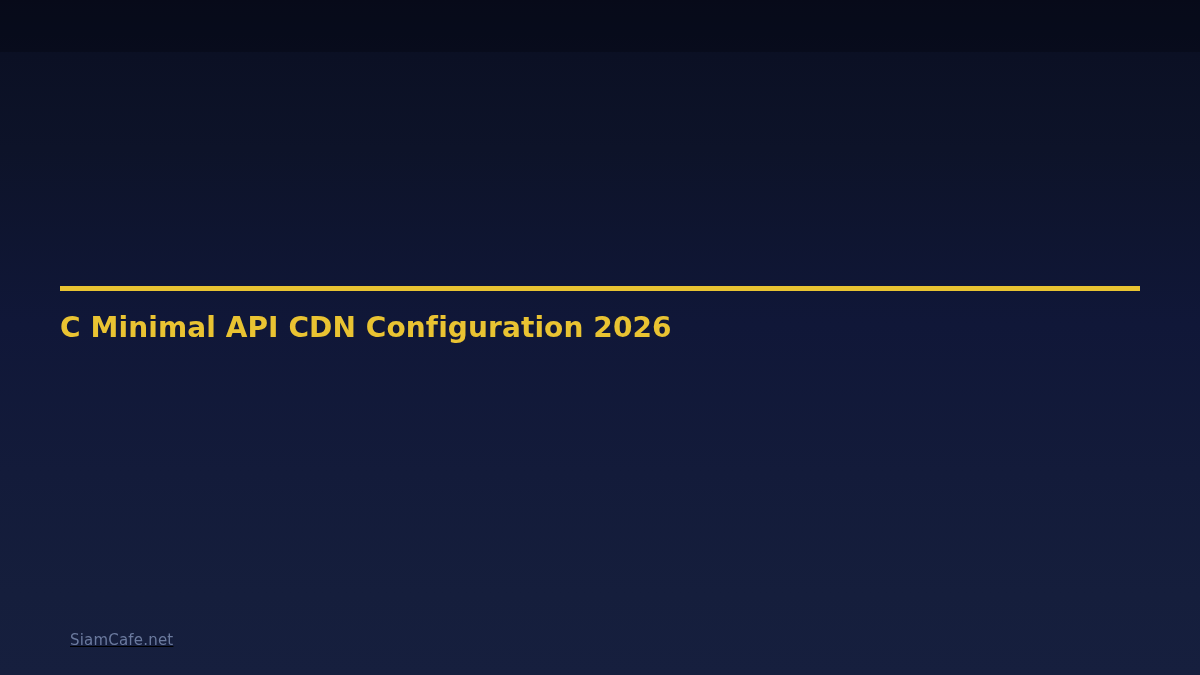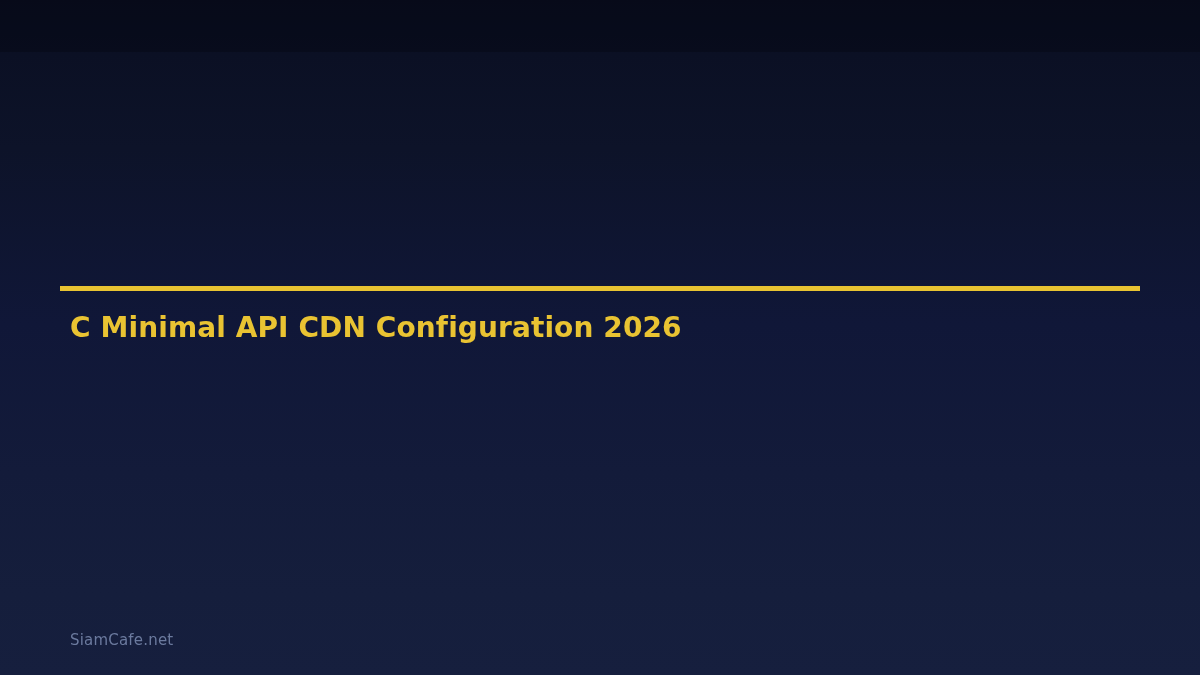--- a/index.html
+++ b/index.html
@@ -54,34 +54,34 @@
 
   .accent-rule {
     width: 1080px;
     height: 5px;
     background: #e8c332;
     border-radius: 0;
   }
 
   .slide-title {
     margin-top: 21px;
-    margin-left: 10px;
     font-size: 28px;
     font-weight: bold;
     line-height: 1.12;
     letter-spacing: 0.1px;
     color: #e9c332;
     white-space: nowrap;
   }
 
   
   .footer {
     position: absolute;
     left: 70px;
     top: 630px;
+    text-decoration: underline;
   }
 
   .footer-brand {
     font-size: 15px;
     font-weight: normal;
     line-height: 1.2;
     color: #6b7a9e;
     letter-spacing: 0.2px;
   }
 </style>

